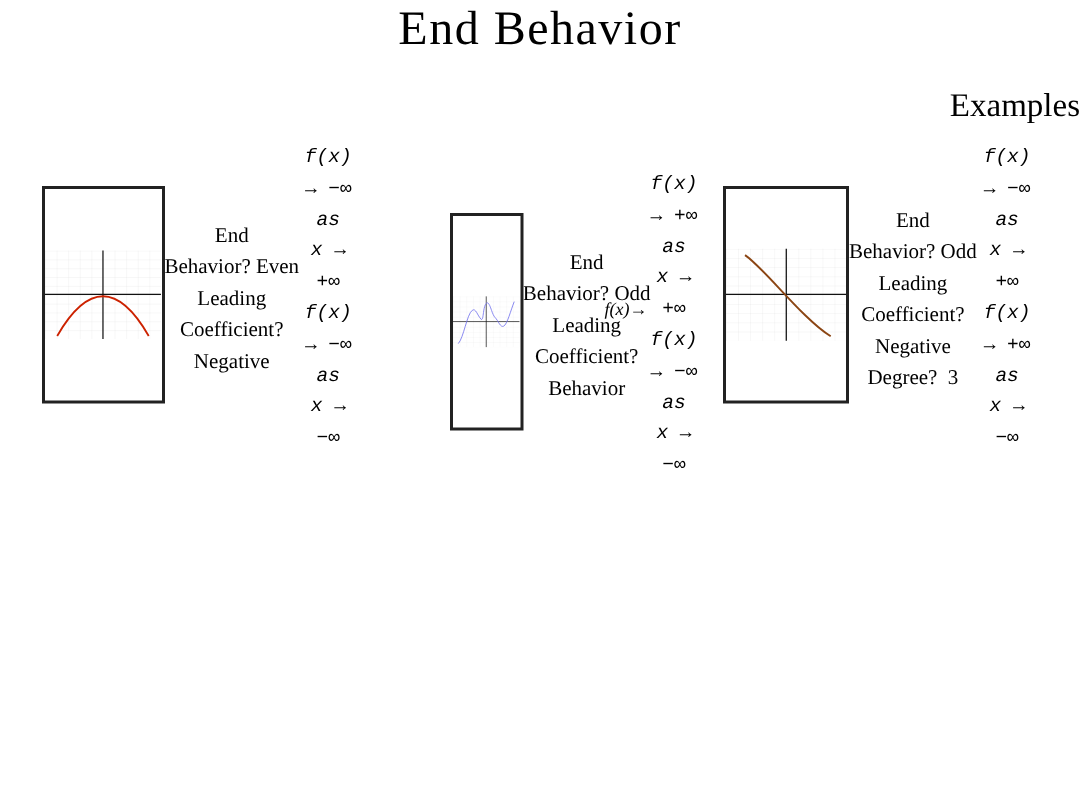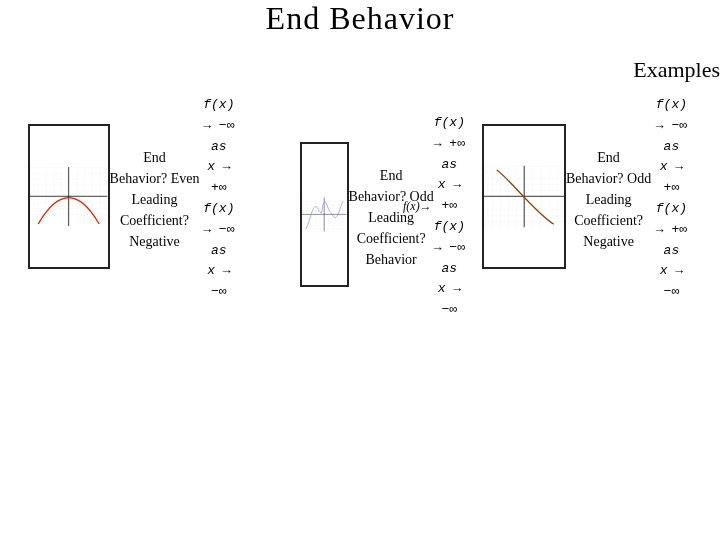--- a/index.html
+++ b/index.html
@@ -187,20 +187,23 @@
 
         <path d="M 30,10 C 60,30 120,110 165,138" stroke="#8B4513" stroke-width="3" fill="none"></path>
       </svg>
     </div>
     <div class="desc-area">
       <span class="line">
         <span>End Behavior?</span>&nbsp;<span>Odd</span>
       </span>
       <span class="line">Leading Coefficient?</span>
       <span class="line">Negative</span>
+      <span class="line">
+        <span>Degree?</span>&nbsp;&nbsp;<span>3</span>
+      </span>
     </div>
     <div class="math-block">
       <span class="math-line"><i>f</i>(<i>x</i>) → −∞ <i>as</i></span>
       <span class="math-line"><i>x</i> → +∞</span>
       <span class="math-line"><i>f</i>(<i>x</i>) → +∞ <i>as</i></span>
       <span class="math-line"><i>x</i> → −∞</span>
     </div>
   </div>
 
 </div>

